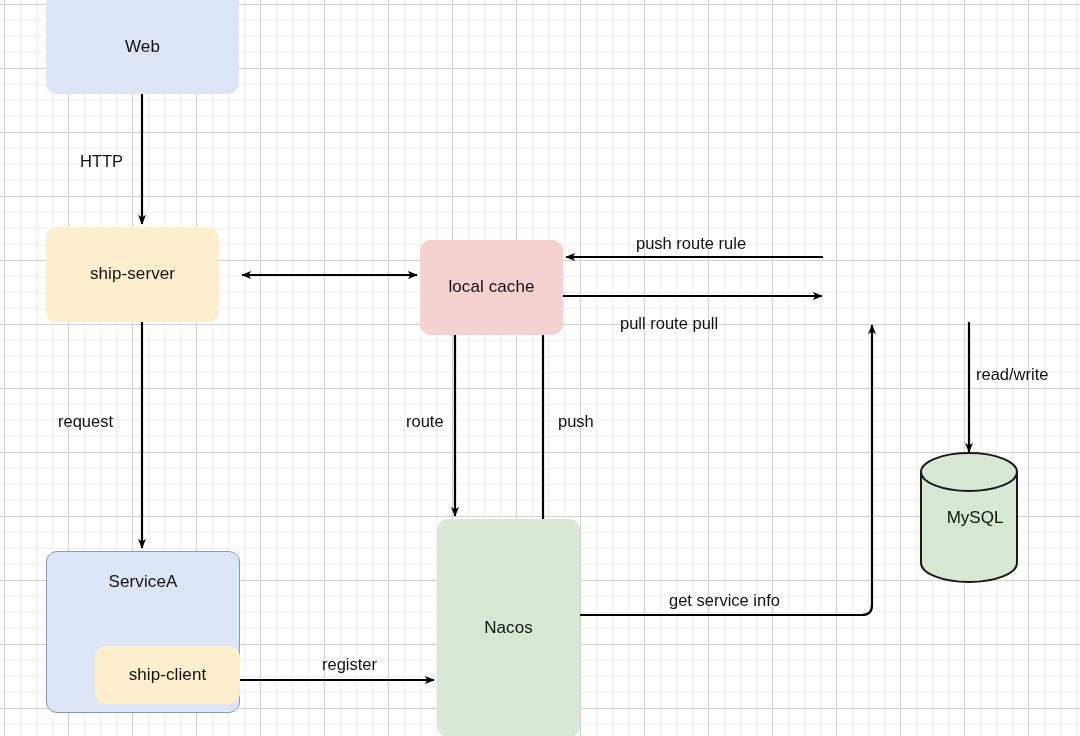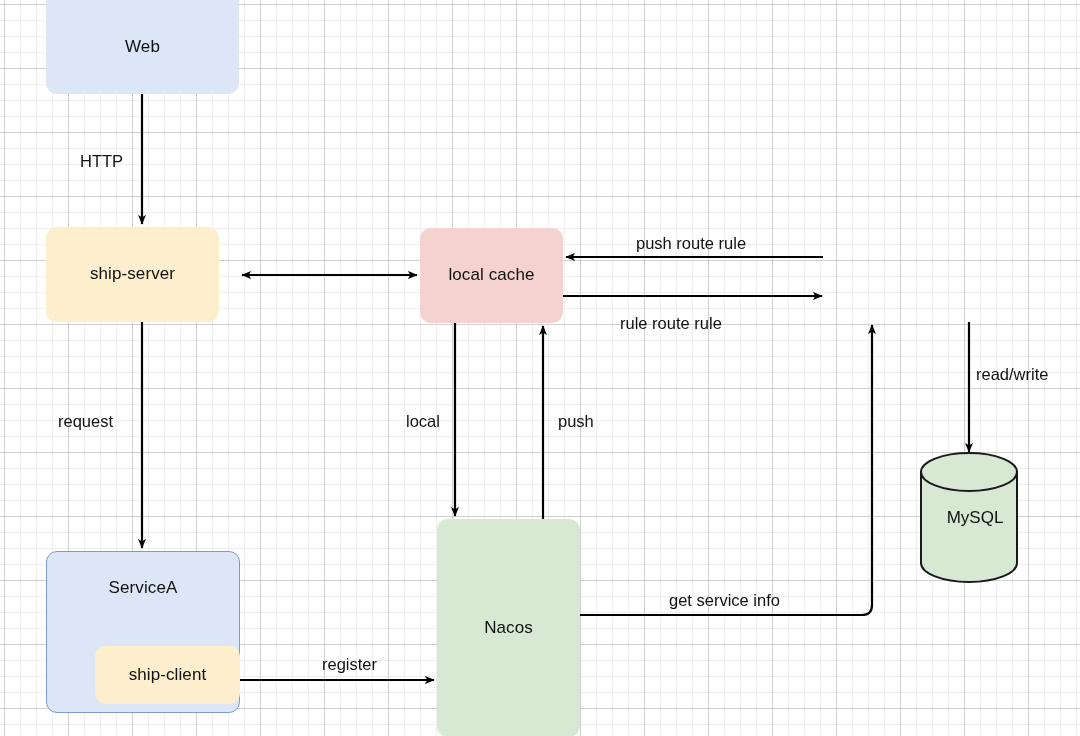--- a/index.html
+++ b/index.html
@@ -46,29 +46,30 @@
     line-height: 1.2;
   }
   .node-web {
     background: #dce6f6;
     border: none;
   }
   .node-fill-blue-bordered {
     background: #dce6f6;
     border: 1.4px solid #7a9ccc;
     align-items: flex-start;
-    padding-top: 26px;
+    padding-top: 20px;
   }
   .node-yellow {
     background: #fdeecd;
     border: none;
   }
   .node-pink {
     background: #f4d2d0;
     border: none;
+    margin-top: 12px;
   }
   .node-green {
     background: #d7e8d3;
     border: none;
   }
   .cyl-label {
     position: absolute;
     width: 100%;
     text-align: center;
     font-size: 17px;
@@ -156,25 +157,25 @@
   </div>
 
   <div class="node node-green" style="left:437px; top:519px; width:143px; height:218px;">
     <span>Nacos</span>
   </div>
 
   <div class="edge-label" style="left:80px; top:153px;">HTTP</div>
 
   <div class="edge-label" style="left:636px; top:235px;">push route rule</div>
 
-  <div class="edge-label" style="left:620px; top:315px;">rule route rule</div>
+  <div class="edge-label" style="left:620px; top:315px;">pull route pull</div>
 
   <div class="edge-label" style="left:58px; top:413px;">request</div>
 
-  <div class="edge-label" style="left:406px; top:413px;">local</div>
+  <div class="edge-label" style="left:406px; top:413px;">route</div>
 
   <div class="edge-label" style="left:558px; top:413px;">push</div>
 
   <div class="edge-label" style="left:322px; top:656px;">register</div>
 
   <div class="edge-label" style="left:669px; top:592px;">get service info</div>
 
   <div class="edge-label" style="left:976px; top:366px;">read/write</div>
 
 </div>

